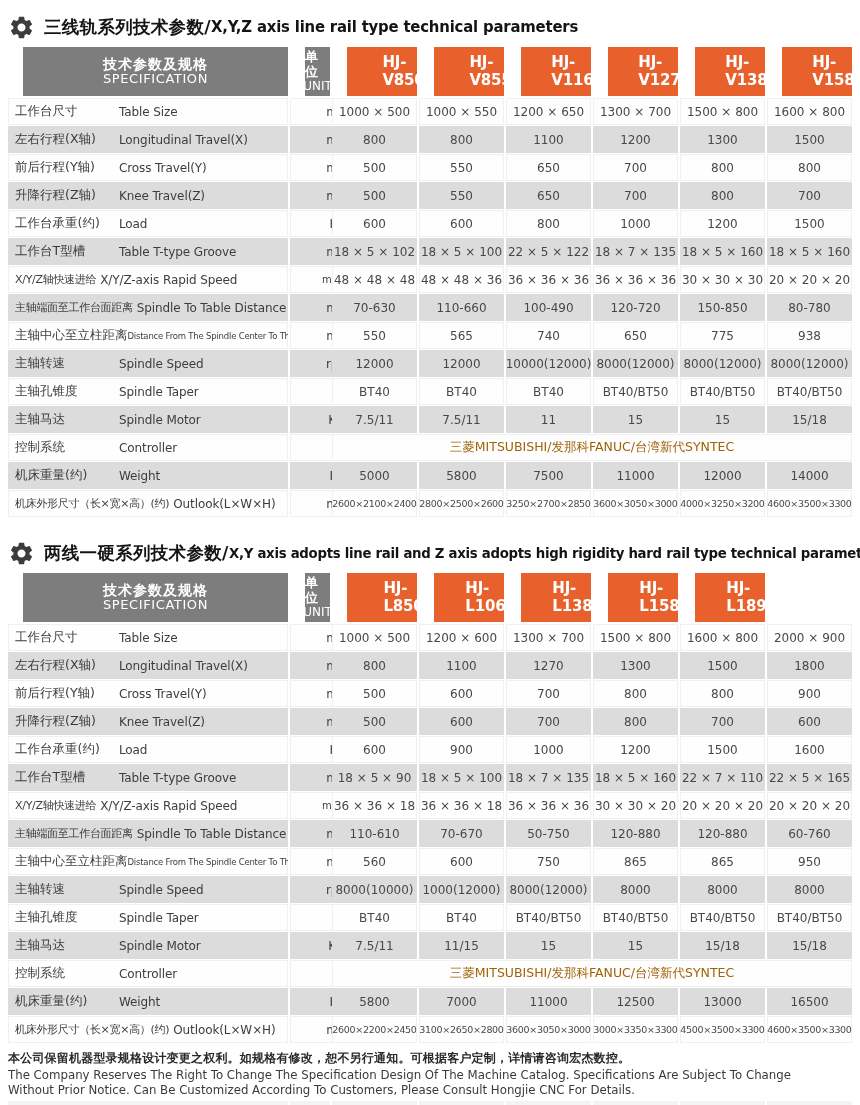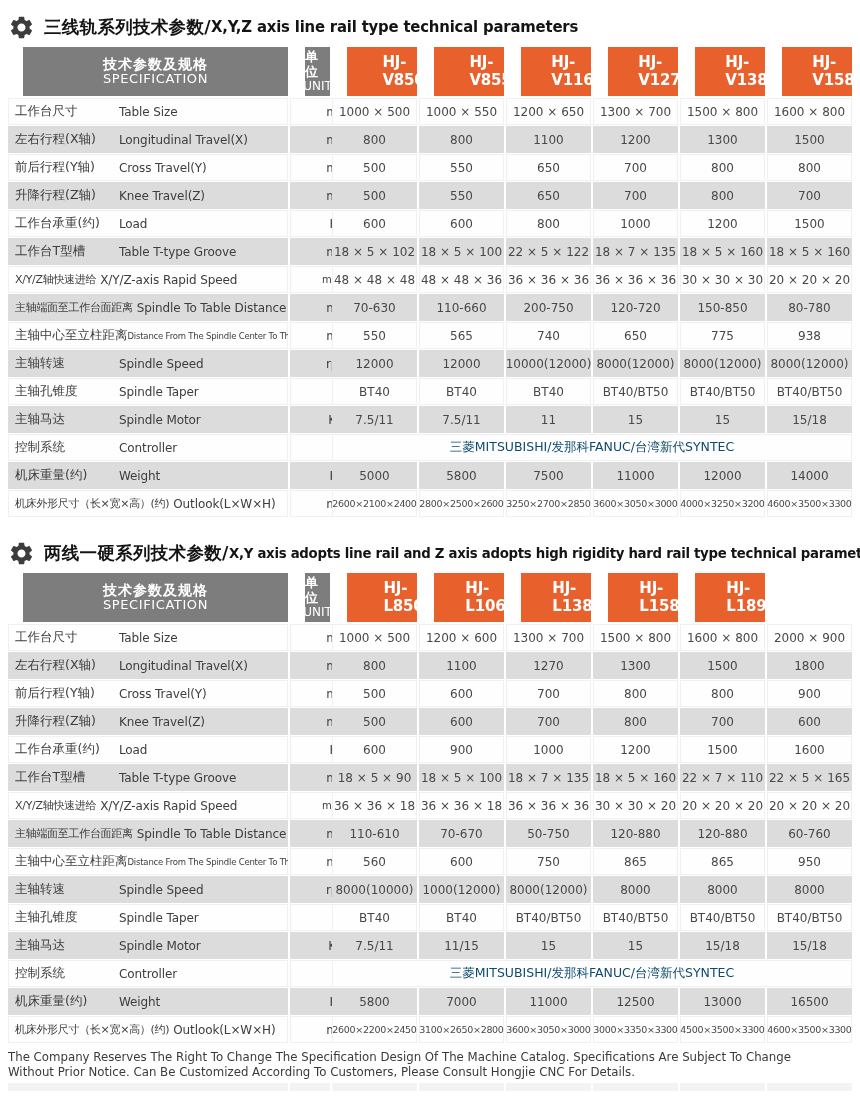--- a/index.html
+++ b/index.html
@@ -44,21 +44,21 @@
 
   .cell-spec{justify-content:flex-start !important;padding-left:7px;overflow:hidden;white-space:nowrap;}
   .zh{font-size:12.5px;color:#3d3d3d;min-width:104px;flex:0 0 auto;}
   .zh.zh-long{font-size:11px;min-width:0;margin-right:4px;letter-spacing:-.3px;}
   .en{font-size:12px;color:#3d3d3d;letter-spacing:-.1px;}
   .en.en-tiny{font-size:8.5px;letter-spacing:-.2px;}
   .cell-unit{font-size:12px;color:#3d3d3d;padding-left:48px;}
   .cell-unit.u-small{font-size:10px;}
   .cell-val{font-size:12px;color:#484848;white-space:nowrap;}
   .cell-val.val-small{font-size:9.5px;letter-spacing:-.3px;}
-  .cell-span{grid-column:3 / -1;font-size:12.5px;color:#0c4a6e;}
+  .cell-span{grid-column:3 / -1;font-size:12.5px;color:#a16207;}
 
   
   .footer{margin-top:7px;}
   .footer-zh{font-size:12px;font-weight:bold;color:#2a2a2a;line-height:16px;letter-spacing:.2px;}
   .footer-en{font-size:12px;color:#3a3a3a;line-height:14.5px;margin-top:2px;
              transform:scaleX(.98);transform-origin:left top;}
 
   .edge-band{margin-top:4px;height:8px;}
   .edge-band>div{background:#f3f3f3;}
 </style>
@@ -187,21 +187,21 @@
             <div class="cell-val">20 × 20 × 20</div>
           </div>
           <div class="t-row gray">
             <div class="cell-spec">
               <span class="zh zh-long">主轴端面至工作台面距离</span>
               <span class="en">Spindle To Table Distance</span>
             </div>
             <div class="cell-unit">mm</div>
             <div class="cell-val">70-630</div>
             <div class="cell-val">110-660</div>
-            <div class="cell-val">200-750</div>
+            <div class="cell-val">100-490</div>
             <div class="cell-val">120-720</div>
             <div class="cell-val">150-850</div>
             <div class="cell-val">80-780</div>
           </div>
           <div class="t-row white">
             <div class="cell-spec">
               <span class="zh">主轴中心至立柱距离</span>
               <span class="en en-tiny">Distance From The Spindle Center To The Pillar</span>
             </div>
             <div class="cell-unit">mm</div>
@@ -504,20 +504,21 @@
             <div class="cell-val val-small">3600×3050×3000</div>
             <div class="cell-val val-small">3000×3350×3300</div>
             <div class="cell-val val-small">4500×3500×3300</div>
             <div class="cell-val val-small">4600×3500×3300</div>
           </div>
         </div>
     </div>
   </div>
 
   <div class="footer">
+    <div class="footer-zh">本公司保留机器型录规格设计变更之权利。如规格有修改，恕不另行通知。可根据客户定制，详情请咨询宏杰数控。</div>
     <div class="footer-en">The Company Reserves The Right To Change The Specification Design Of The Machine Catalog. Specifications Are Subject To Change Without Prior Notice. Can Be Customized According To Customers, Please Consult Hongjie CNC For Details.</div>
   </div>
 
   <div class="edge-band">
     <div></div>
       <div></div>
       <div></div>
       <div></div>
       <div></div>
       <div></div>

